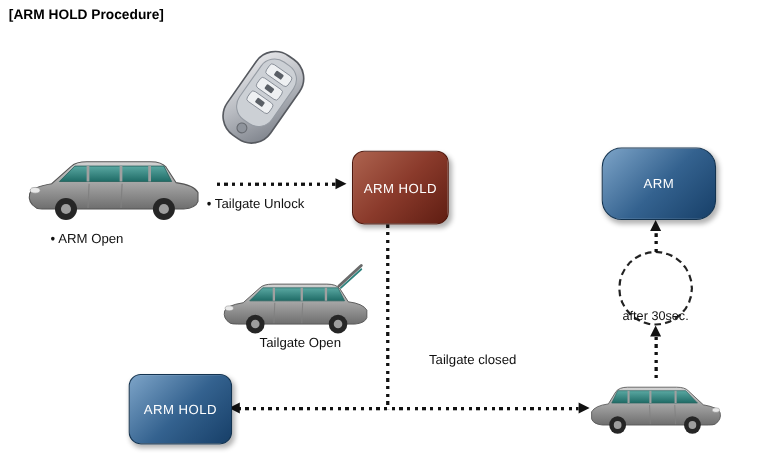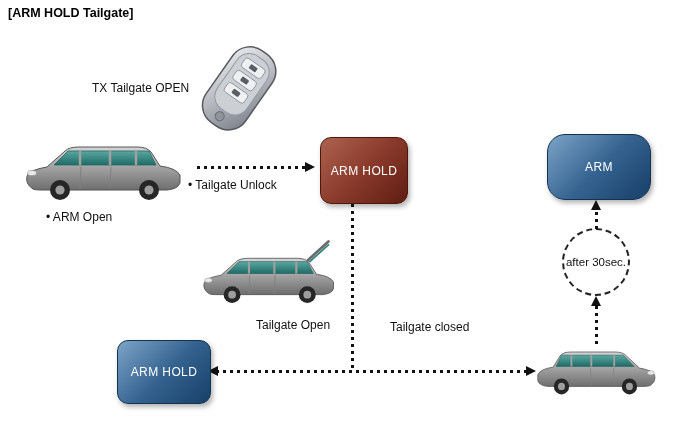--- a/index.html
+++ b/index.html
@@ -30,23 +30,22 @@
               font-size:11.5px; color:#111; }
 
   .icon { position:absolute; }
   .keyfob { transform:rotate(35deg); transform-origin:center; }
 </style>
 </head>
 <body>
 
 <div class="canvas">
 
-  <div class="title">[ARM HOLD Tailgate]</div>
+  <div class="title">[ARM HOLD Procedure]</div>
 
-  <div class="lbl" style="left:92px; top:81px;">TX Tailgate OPEN</div>
 
   <div class="icon keyfob" style="left:212px; top:42px;">
     <svg width="52" height="92" viewBox="0 0 52 92">
       <defs>
         <linearGradient id="fobg" x1="0" y1="0" x2="1" y2="1">
           <stop offset="0" stop-color="#ececee"></stop>
             <stop offset="0.5" stop-color="#b7bac0"></stop>
             <stop offset="1" stop-color="#777c85"></stop>
         </linearGradient>
       </defs>
@@ -129,21 +128,21 @@
       <line x1="61" y1="30" x2="60" y2="52" stroke="#808080" stroke-width="1"></line>
       <line x1="91" y1="30" x2="90" y2="52" stroke="#808080" stroke-width="1"></line>
       <ellipse cx="12" cy="36" rx="4.5" ry="2.6" fill="#e9e9e9" stroke="#909090" stroke-width="0.6"></ellipse>
       <circle cx="40" cy="53" r="10" fill="#262626"></circle>
         <circle cx="40" cy="53" r="4.6" fill="#9e9e9e"></circle>
       <circle cx="129" cy="53" r="10" fill="#262626"></circle>
         <circle cx="129" cy="53" r="4.6" fill="#9e9e9e"></circle>
     </svg>
   </div>
 
-  <div class="lbl" style="left:236px; top:318px;margin-left:20px;">Tailgate Open</div>
+  <div class="lbl" style="left:236px; top:304px;">Tailgate Open</div>
 
   <div class="lbl" style="left:390px; top:320px;">Tailgate closed</div>
 
   <div class="node blue" style="left:117px; top:340px; width:94px; height:64px;">
     <span>ARM HOLD</span>
   </div>
 
   <div class="icon" style="left:534px; top:344px;">
     <svg width="126" height="56" viewBox="0 0 165 70" preserveAspectRatio="none">
       <defs>
@@ -167,19 +166,19 @@
         <circle cx="40" cy="53" r="10" fill="#262626"></circle>
           <circle cx="40" cy="53" r="4.6" fill="#9e9e9e"></circle>
         <circle cx="129" cy="53" r="10" fill="#262626"></circle>
           <circle cx="129" cy="53" r="4.6" fill="#9e9e9e"></circle>
       </g>
     </svg>
   </div>
 
   <div class="vdots" style="left:595px; top:306px; height:38px;"></div>
   <div class="ah up" style="left:591px; top:296px;"></div>
-  <div class="circle30" style="left:562px; top:228px;">
+  <div class="circle30" style="left:562px; top:228px;align-items:flex-end;">
     <span>after 30sec.</span>
   </div>
   <div class="vdots" style="left:595px; top:212px; height:18px;"></div>
   <div class="ah up" style="left:591px; top:200px;"></div>
 
 </div>
 
 </body></html>

